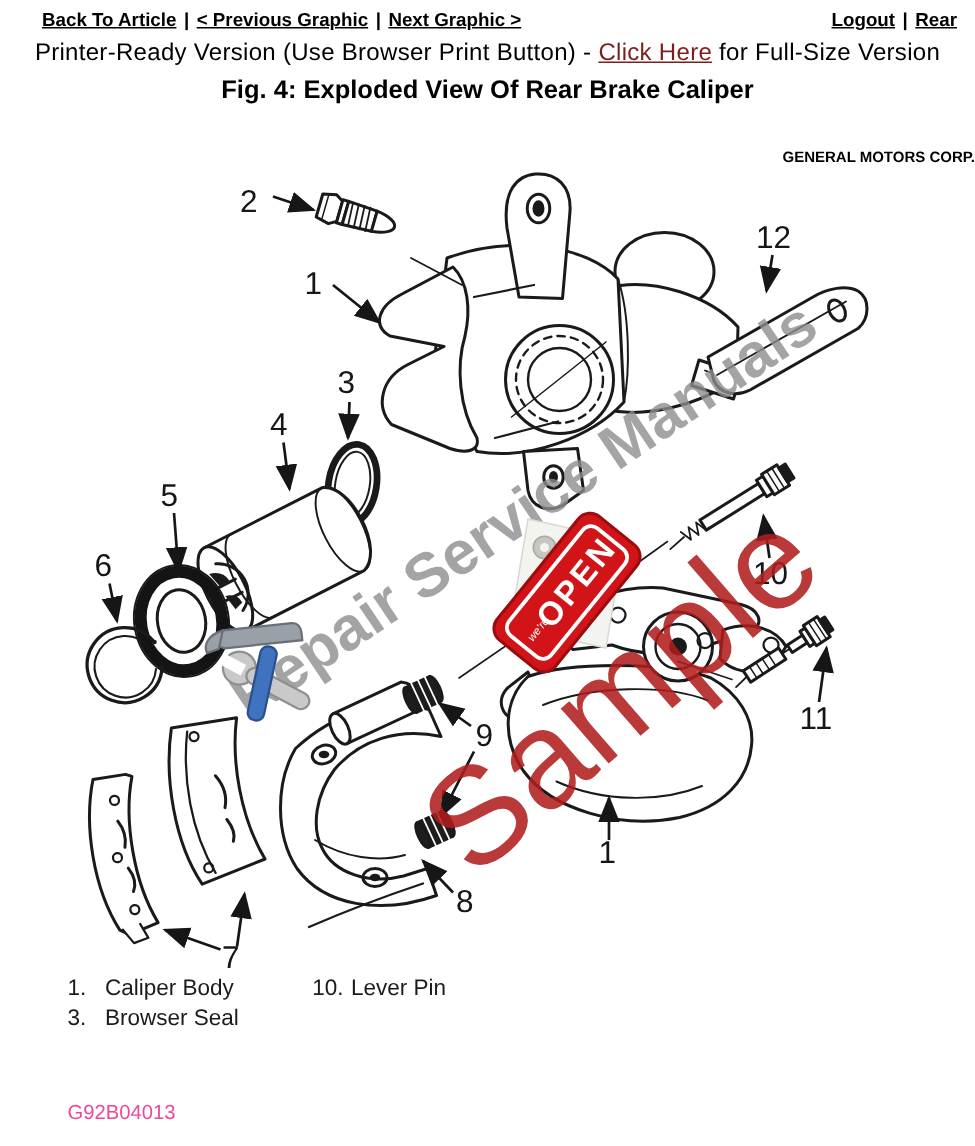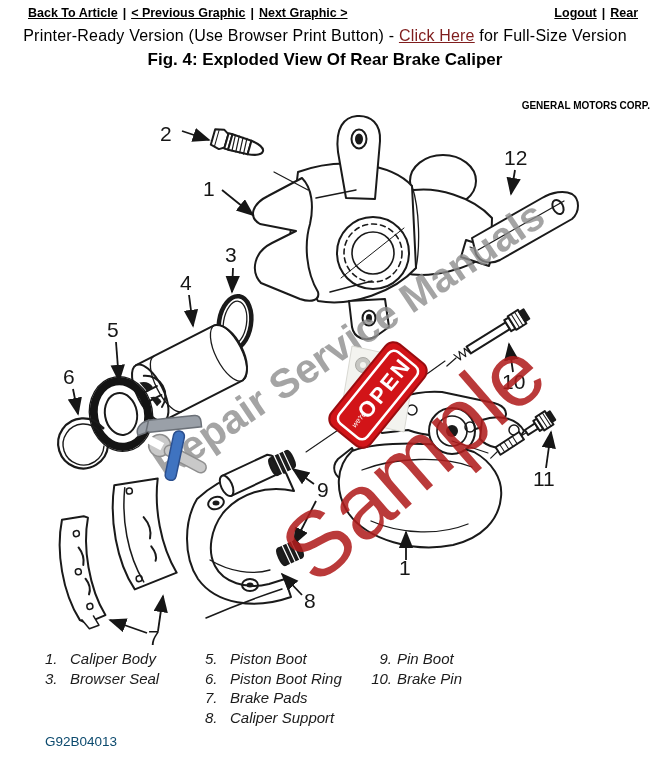--- a/index.html
+++ b/index.html
@@ -28,27 +28,27 @@
   .wm-gray{font-size:41px;font-weight:bold;fill:#8e8e8e;opacity:0.8;
            font-family:"Liberation Sans",sans-serif;}
   .wm-red{font-size:92px;fill:#b01d1d;opacity:0.87;
           font-family:"Liberation Sans",sans-serif;}
   .open-big{font-size:22px;font-weight:bold;fill:#fff;letter-spacing:2px;
             font-family:"Liberation Sans",sans-serif;}
   .open-small{font-size:7.5px;font-style:italic;fill:#fff;
               font-family:"Liberation Sans",sans-serif;}
   
   .parts{position:absolute;top:649px;left:45px;display:flex;
-         font-size:15px;color:#1b1b1b;line-height:19.5px;font-style:italic;}
+         font-size:15px;color:#1b1b1b;line-height:19.5px;}
   .pcol1{width:160px;}
   .pcol2{width:163px;}
   .pnum{display:inline-block;width:20px;}
   .pcol3 .pnum{width:24px;text-align:right;}
   .pname{margin-left:5px;}
-  .figid{position:absolute;top:734px;left:45px;font-size:13.5px;color:#0c4a6e;}
+  .figid{position:absolute;top:734px;left:45px;font-size:13.5px;color:#ec4899;}
 </style>
 </head>
 <body>
 
 <div class="page">
 
   <div class="nav">
     <div class="navgroup">
       <a>Back To Article</a>
       <span class="sep">|</span>
@@ -284,26 +284,19 @@
     </g>
 
     <text class="wm-red" transform="translate(316,587) rotate(-41)">Sample</text>
   </svg>
 
   <div class="parts">
     <div class="pcol1">
       <div><span class="pnum">1.</span><span class="pname">Caliper Body</span></div>
       <div><span class="pnum">3.</span><span class="pname">Browser Seal</span></div>
     </div>
-    <div class="pcol2">
-      <div><span class="pnum">5.</span><span class="pname">Piston Boot</span></div>
-      <div><span class="pnum">6.</span><span class="pname">Piston Boot Ring</span></div>
-      <div><span class="pnum">7.</span><span class="pname">Brake Pads</span></div>
-      <div><span class="pnum">8.</span><span class="pname">Caliper Support</span></div>
-    </div>
     <div class="pcol3">
-      <div><span class="pnum">9.</span><span class="pname">Pin Boot</span></div>
-      <div><span class="pnum">10.</span><span class="pname">Brake Pin</span></div>
+      <div><span class="pnum">10.</span><span class="pname">Lever Pin</span></div>
     </div>
   </div>
 
   <div class="figid">G92B04013</div>
 </div>
 
 </body></html>

